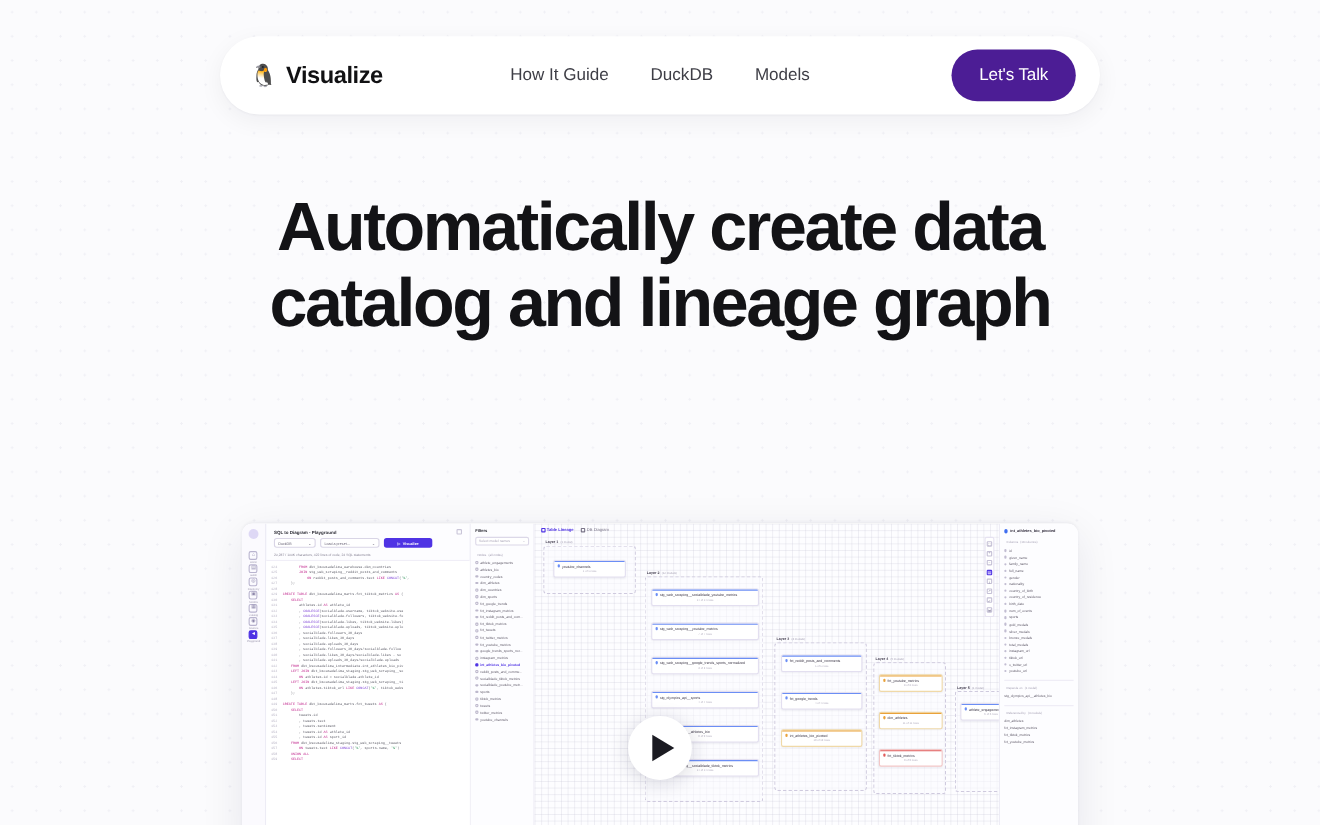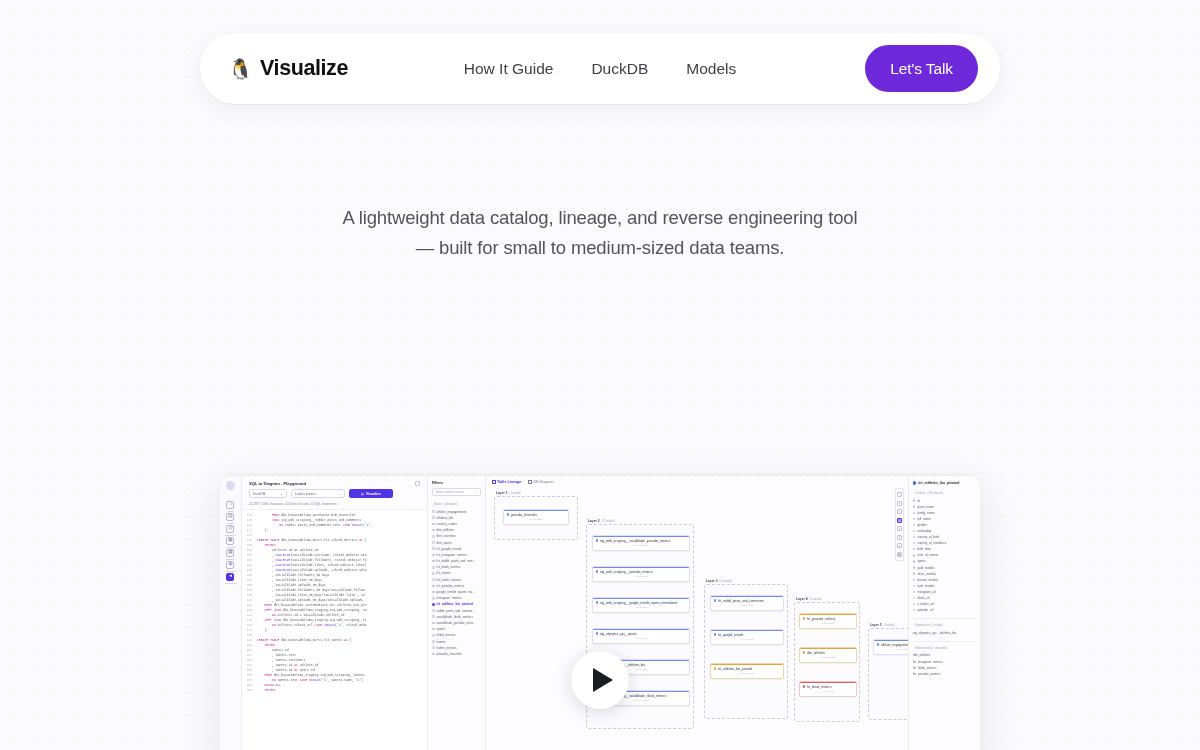--- a/index.html
+++ b/index.html
@@ -73,21 +73,21 @@
   .nav-link {
     font-size: 15.5px;
     color: #3e3e46;
     text-decoration: none;
     white-space: nowrap;
     cursor: pointer;
   }
 
   .cta-btn {
     margin-left: auto;
-    background: #6d28d9;
+    background: #4c1d95;
     color: #ffffff;
     border: none;
     border-radius: 26px;
     height: 47px;
     padding: 0 25px;
     font-size: 15.5px;
     font-weight: 500;
     font-family: inherit;
     cursor: pointer;
     letter-spacing: -0.1px;
@@ -298,21 +298,21 @@
       <a class="nav-link">How It Guide</a>
       <a class="nav-link">DuckDB</a>
       <a class="nav-link">Models</a>
     </div>
 
     <button class="cta-btn">Let's Talk</button>
   </nav>
 </div>
 
 <section class="hero">
-  <p class="hero-sub">A lightweight data catalog, lineage, and reverse engineering tool — built for small to medium-sized data teams.</p>
+  <h1 class="hero-title">Automatically create data catalog and lineage graph</h1>
 </section>
 
 <div class="shot-wrap">
   <div class="app">
 
     <div class="rail">
       <div class="rail-logo"></div>
       <div id="rail-items">
           <div class="rail-item">
             <div class="rail-gl">⌂</div>

